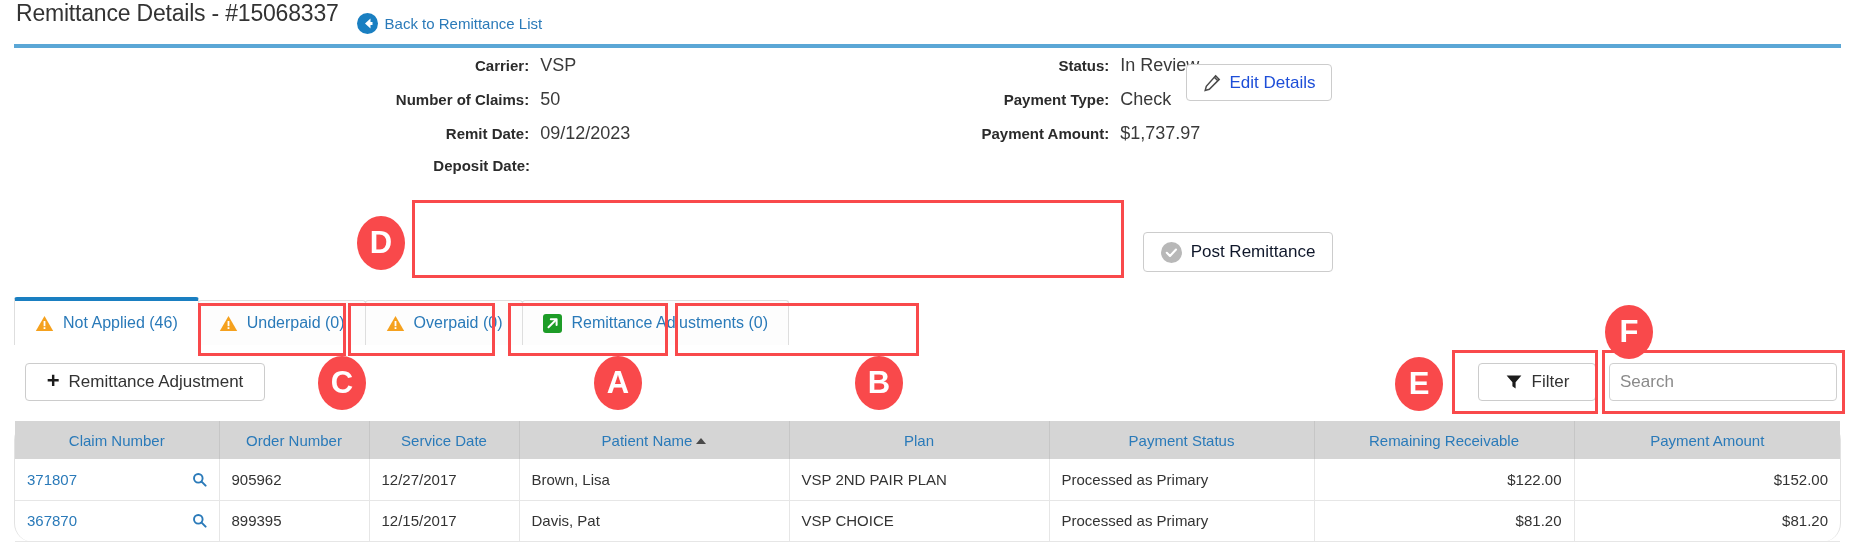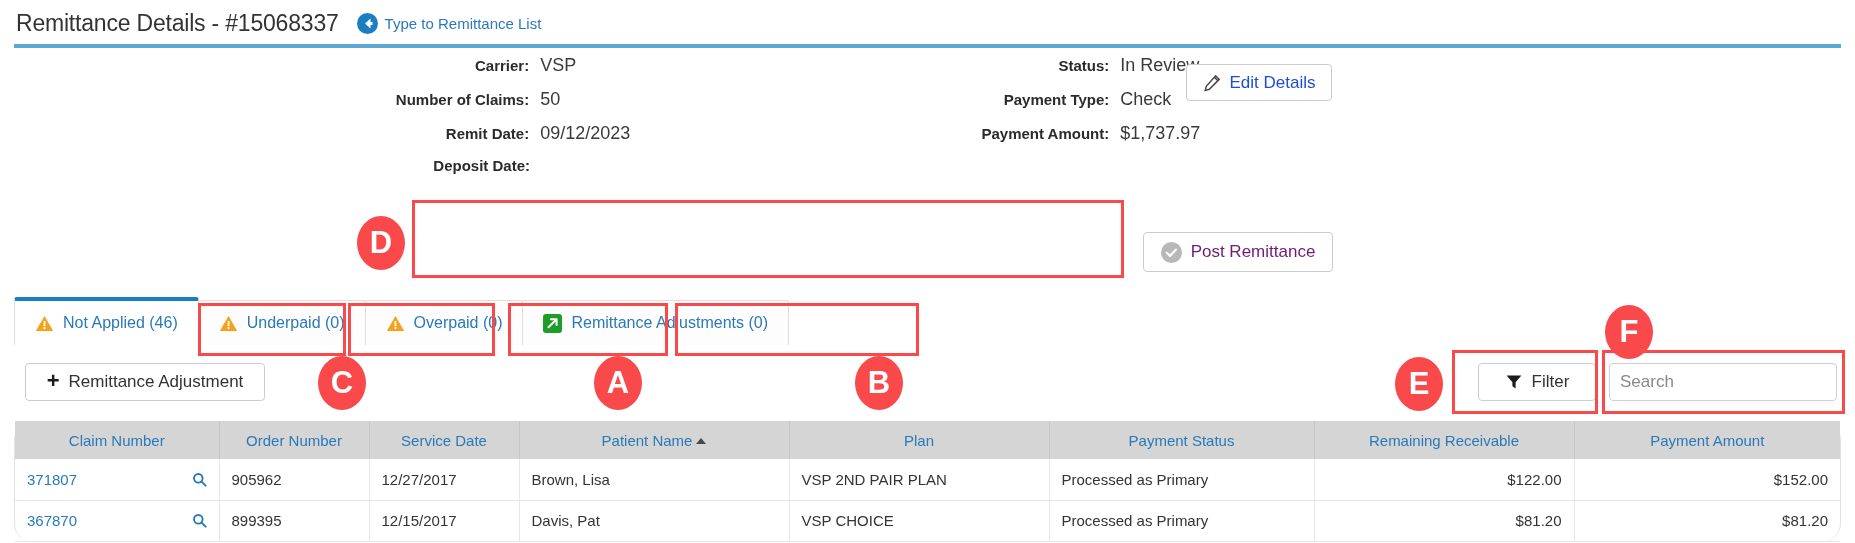--- a/index.html
+++ b/index.html
@@ -15,21 +15,20 @@
     background: #ffffff;
     overflow: hidden;
   }
 
   
   .header {
     position: absolute;
     left: 0; top: 0;
     width: 1855px; height: 46px;
     display: flex;
-    align-items: center;
     padding-left: 16px;
   }
   .page-title {
     font-size: 23px;
     color: #333333;
     font-weight: 400;
     letter-spacing: -0.2px;
     white-space: nowrap;
   }
   .back-link-wrap {
@@ -99,21 +98,21 @@
   }
   .btn-edit-details {
     position: absolute;
     left: 1186px; top: 64px;
     width: 146px; height: 37px;
   }
   .btn-post-remittance {
     position: absolute;
     left: 1143px; top: 232px;
     width: 190px; height: 40px;
-    color: #701a75;
+    color: #0f172a;
     cursor: default;
   }
   .btn-remit-adj {
     position: absolute;
     left: 25px; top: 363px;
     width: 240px; height: 38px;
     font-size: 17px;
     color: #333333;
   }
   .icon-pencil { width: 18px; height: 18px; flex: none; }
@@ -318,21 +317,21 @@
 <div id="page">
 
   <div class="header">
     <div class="page-title">Remittance Details - #15068337</div>
     <div class="back-link-wrap">
       <span class="back-arrow-icon">
         <svg width="21" height="21" viewBox="0 0 21 21">
           <path d="M13.5 5.5 L8 10.5 L13.5 15.5 L13.5 12 L15.5 12 L15.5 9 L13.5 9 Z" fill="#ffffff"></path>
         </svg>
       </span>
-      <span class="back-link-text">Type to Remittance List</span>
+      <span class="back-link-text">Back to Remittance List</span>
     </div>
   </div>
   <div class="header-rule"></div>
 
   <div class="details">
     <div class="det-row">
       <span class="det-label col-a-l" style="width:530px;text-align:right">Carrier:</span>
       <span class="det-value" style="margin-left:11px;width:300px">VSP</span>
       <span class="det-label" style="width:270px;text-align:right">Status:</span>
       <span class="det-value" style="margin-left:11px;width:170px">In Review</span>

